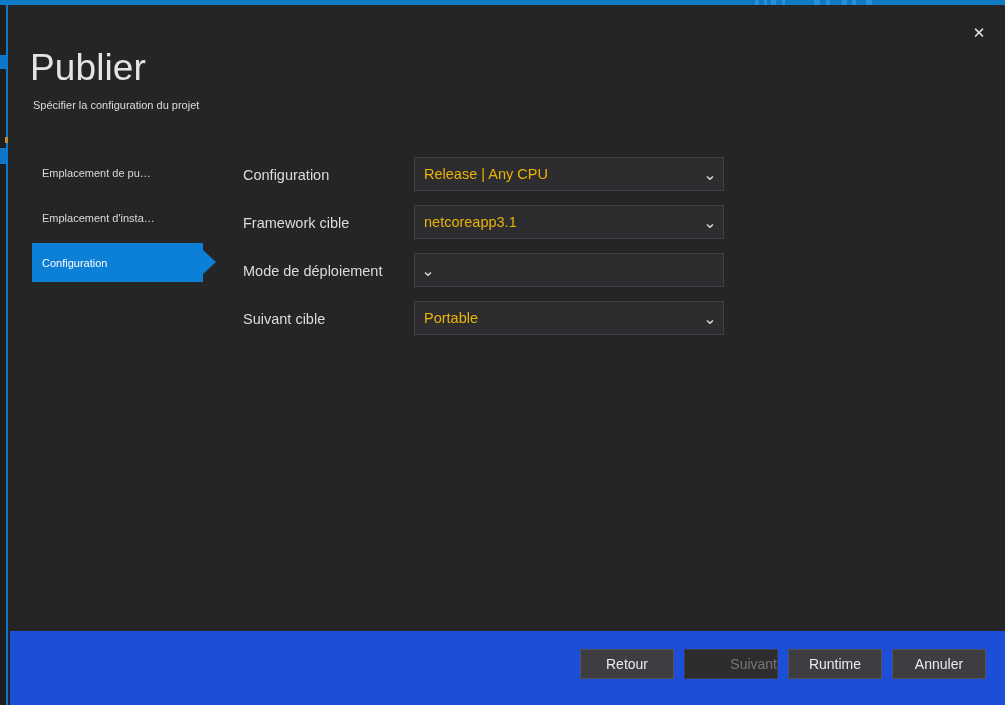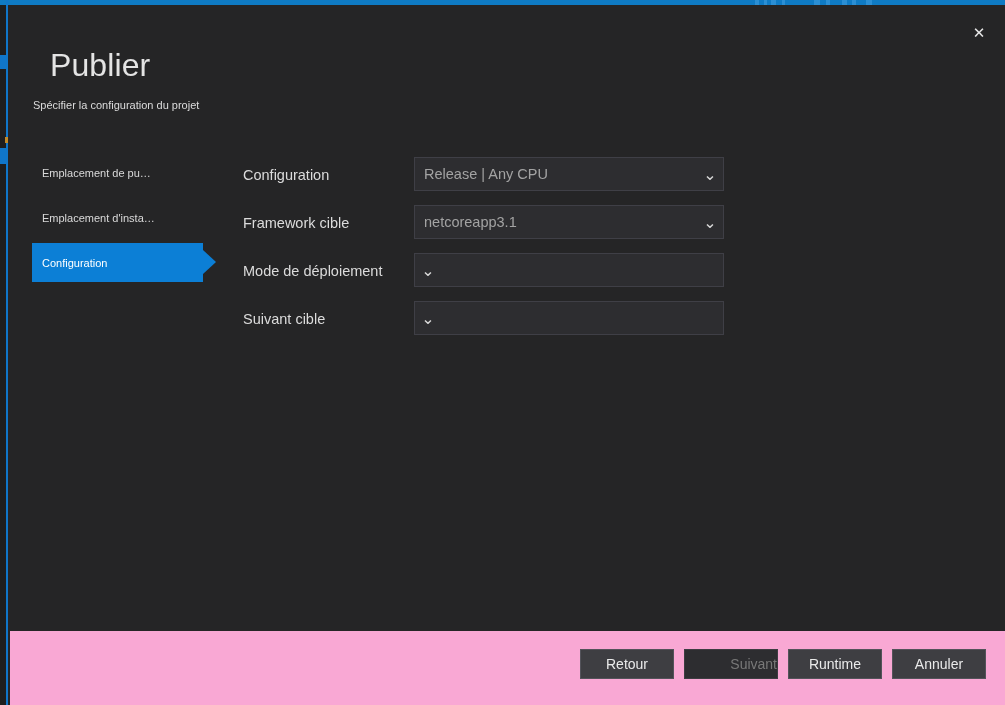--- a/index.html
+++ b/index.html
@@ -81,22 +81,22 @@
     justify-content: center;
     color: #e8e8e8;
     font-size: 15px;
     line-height: 1;
     cursor: pointer;
     user-select: none;
   }
 
   #page-title {
     position: absolute;
-    left: 40px; top: 42px;
-    font-size: 32px;
+    left: 20px; top: 42px;
+    font-size: 37px;
     font-weight: 300;
     color: #e4e4e4;
     letter-spacing: .1px;
     white-space: nowrap;
   }
   #page-subtitle {
     position: absolute;
     left: 23px; top: 94px;
     font-size: 11px;
     font-weight: 300;
@@ -170,38 +170,38 @@
     box-sizing: border-box;
     display: flex;
     align-items: center;
     cursor: pointer;
   }
   .form-control .control-value {
     flex: 1;
     padding-left: 9px;
     font-size: 14.5px;
     font-weight: 300;
-    color: #a3a3a3;
+    color: #eab308;
     white-space: nowrap;
     overflow: hidden;
   }
   .form-control .chevron {
     width: 26px;
     display: flex;
     align-items: center;
     justify-content: center;
     color: #d6d6d6;
   }
 
   
   #footer {
     position: absolute;
     left: 0; bottom: 0;
     width: 995px; height: 74px;
-    background: #f9a8d4;
+    background: #1d4ed8;
   }
   #footer-buttons {
     position: absolute;
     right: 19px; top: 18px;
     display: flex;
     gap: 10px;
   }
   .footer-button {
     width: 94px; height: 30px;
     background: #3e3e42;
@@ -286,20 +286,21 @@
       </div>
       <div class="form-row">
         <div class="form-label">Mode de déploiement</div>
         <div class="form-control">
           <span class="chevron">⌄</span>
         </div>
       </div>
       <div class="form-row">
         <div class="form-label">Suivant cible</div>
         <div class="form-control">
+          <span class="control-value">Portable</span>
           <span class="chevron">⌄</span>
         </div>
       </div>
     </div>
 
   <div id="footer">
     <div id="footer-buttons">
         <div class="footer-button">
           <span>Retour</span>
         </div>

